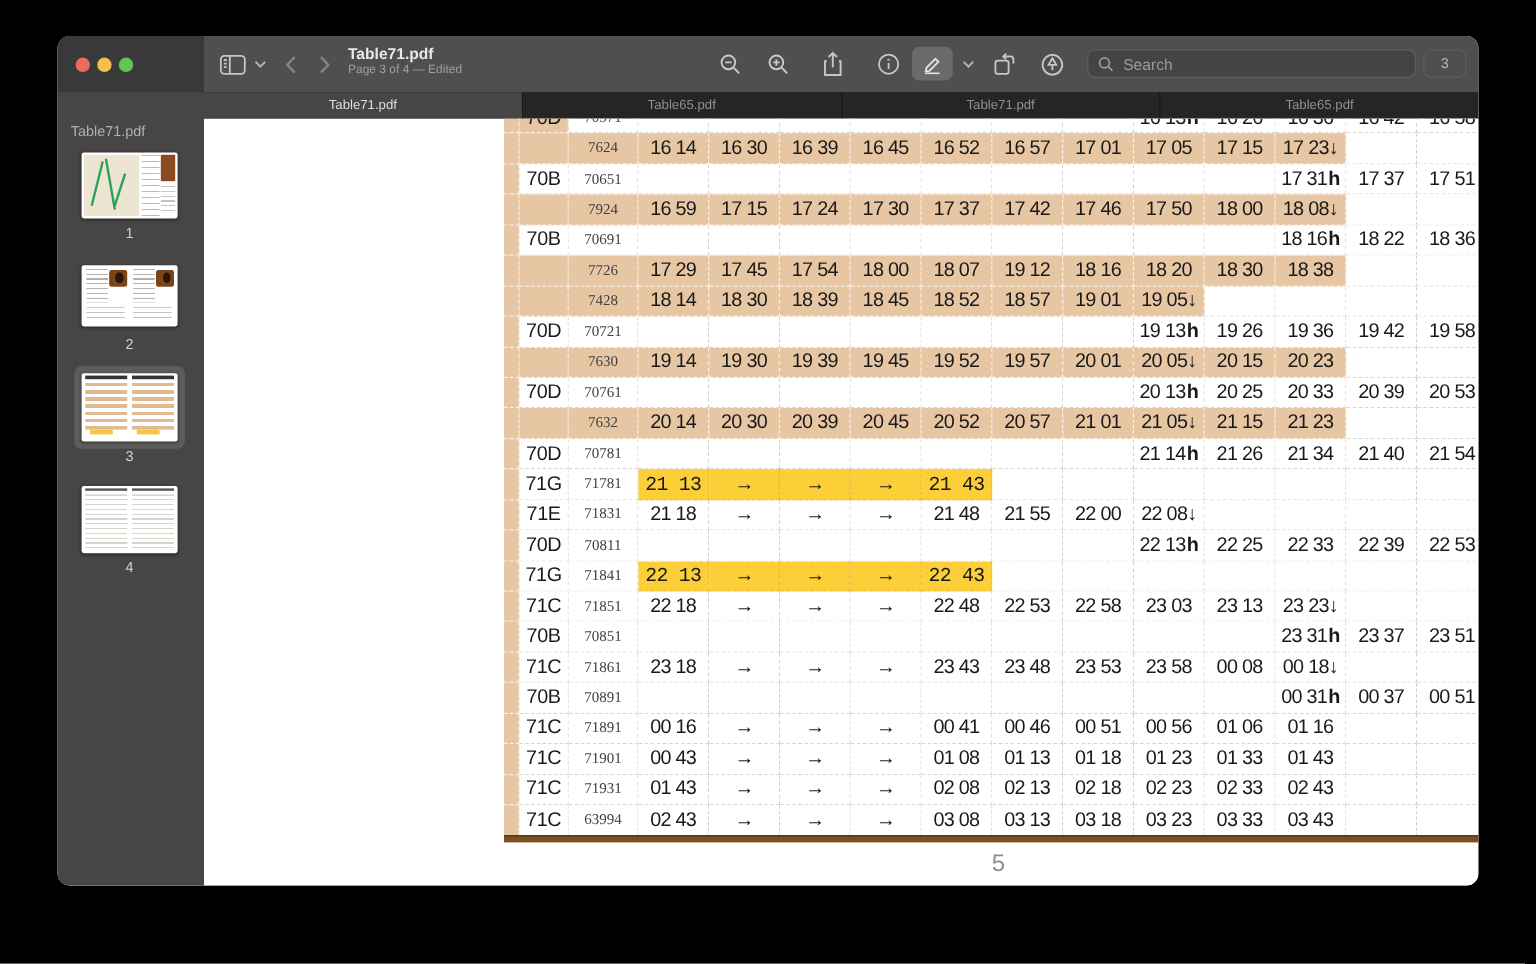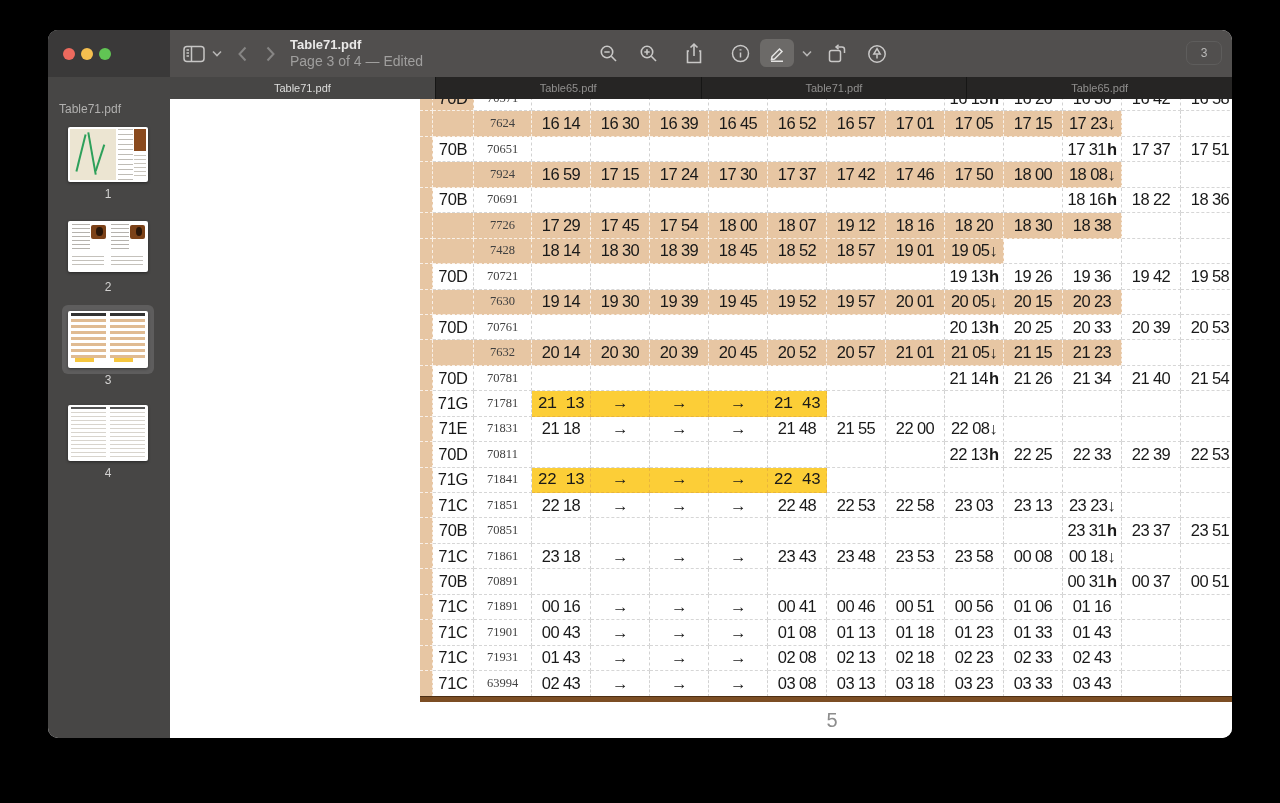--- a/index.html
+++ b/index.html
@@ -20,21 +20,21 @@
   .thumb-num{position:absolute;left:20px;width:80px;text-align:center;font-size:12px;color:#d3d2d1;}
   .sel-ring{position:absolute;left:14px;top:275px;width:92px;height:69px;border-radius:6px;
             background:rgba(255,255,255,.13);}
   .half{position:absolute;top:4%;height:92%;}
   
   .toolbar{position:absolute;left:122px;top:0;width:1062px;height:47px;background:#514f4e;
            border-bottom:1px solid #272625;}
   .tb{position:absolute;top:0;height:47px;display:flex;align-items:center;justify-content:center;}
   .title-block{position:absolute;left:120px;top:7px;line-height:1.25;}
   .win-title{font-size:13px;font-weight:bold;color:#e9e8e7;}
-  .win-sub{font-size:14px;color:#a09f9e;}
+  .win-sub{font-size:10px;color:#a09f9e;}
   .markup-bg{position:absolute;left:590px;top:9px;width:34px;height:28px;border-radius:6px;background:#6c6a68;
              display:flex;align-items:center;justify-content:center;}
   .search-field{position:absolute;left:736px;top:11px;width:274px;height:24px;border-radius:7px;
                 background:#454443;border:1px solid #5e5d5c;display:flex;align-items:center;box-sizing:border-box;padding:0 8px;}
   .search-field input{flex:1;background:transparent;border:none;outline:none;color:#d8d7d6;font-size:13px;
                       font-family:"Liberation Sans",sans-serif;margin-left:6px;}
   .search-field input::placeholder{color:#9b9a99;}
   .page-badge{position:absolute;left:1016px;top:11px;width:36px;height:24px;border-radius:7px;
               border:1px solid #5e5d5c;box-sizing:border-box;display:flex;align-items:center;justify-content:center;
               font-size:12px;color:#b9b8b7;}
@@ -231,20 +231,29 @@
     </div>
     <div class="tb" style="left:693px;width:28px;">
       <span>
         <svg width="20" height="20" viewBox="0 0 20 20" fill="none" stroke="#c9c8c7" stroke-width="1.5">
           <circle cx="10" cy="10" r="8.2"></circle>
             <path d="M10,4.6 L13.2,10 L6.8,10 Z"></path>
             <line x1="10" y1="10.5" x2="10" y2="14.5"></line>
         </svg>
       </span>
     </div>
+    <div class="search-field">
+      <span>
+        <svg width="13" height="13" viewBox="0 0 13 13" fill="none" stroke="#9b9a99" stroke-width="1.5">
+          <circle cx="5.4" cy="5.4" r="4.1"></circle>
+            <line x1="8.6" y1="8.6" x2="12" y2="12"></line>
+        </svg>
+      </span>
+      <input type="text" placeholder="Search" style="">
+    </div>
     <div class="page-badge">3</div>
   </div>
 
   <div class="tabbar" id="tabbar">
       <div class="tab active">Table71.pdf</div>
       <div class="tab">Table65.pdf</div>
       <div class="tab">Table71.pdf</div>
       <div class="tab">Table65.pdf</div>
     </div>
 

